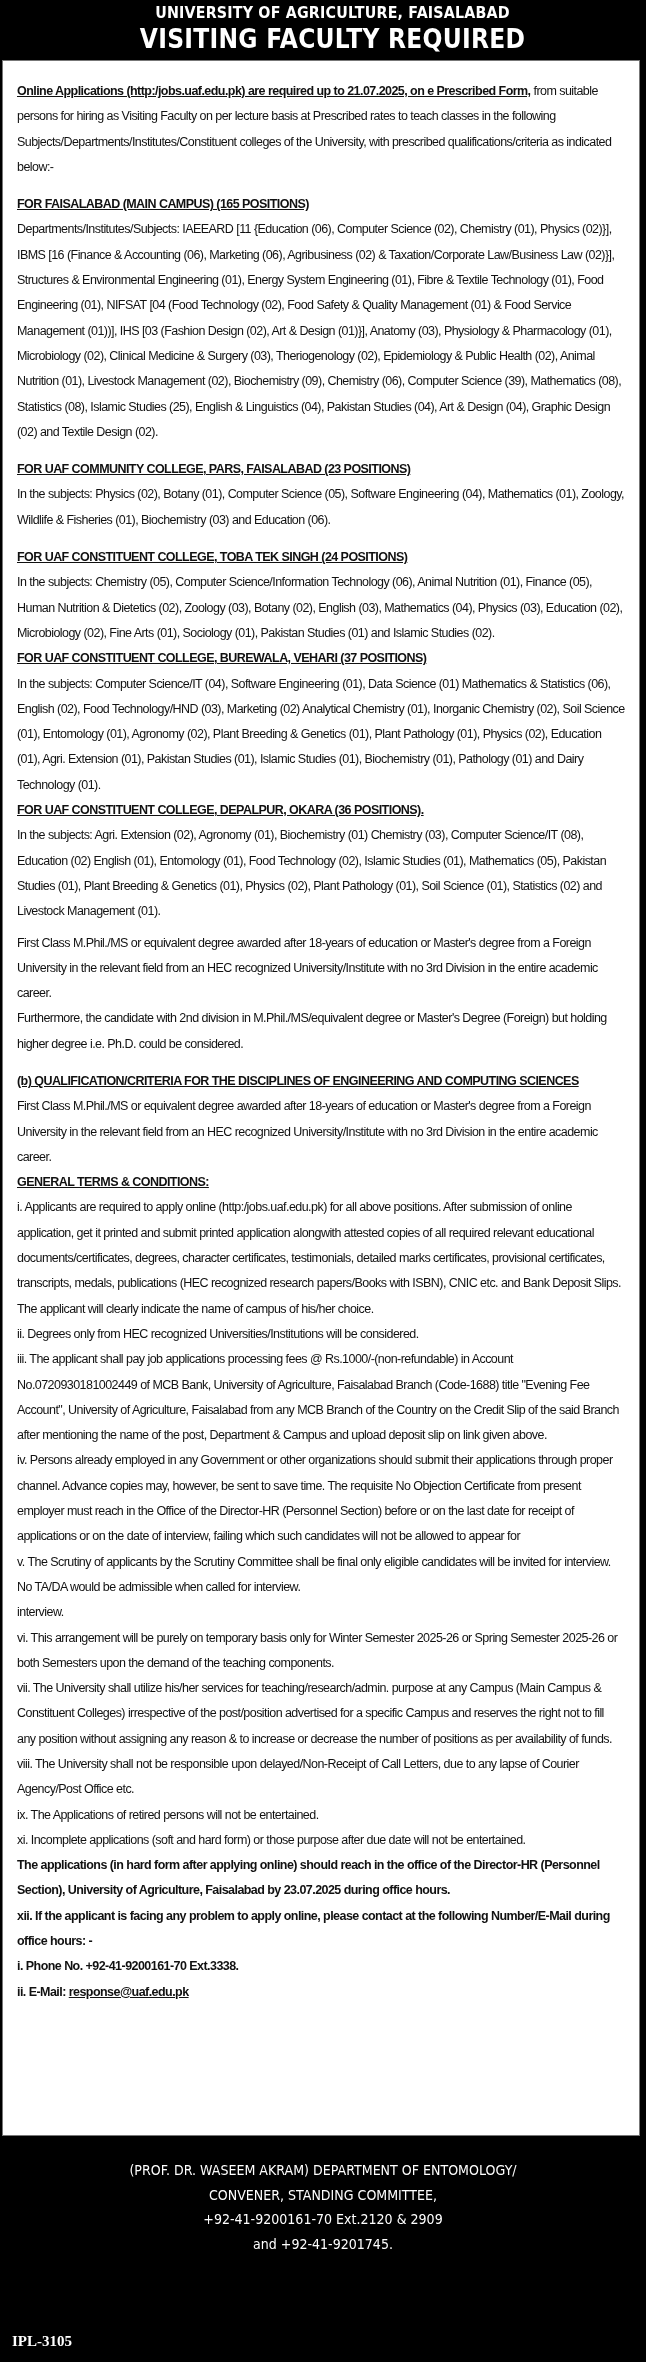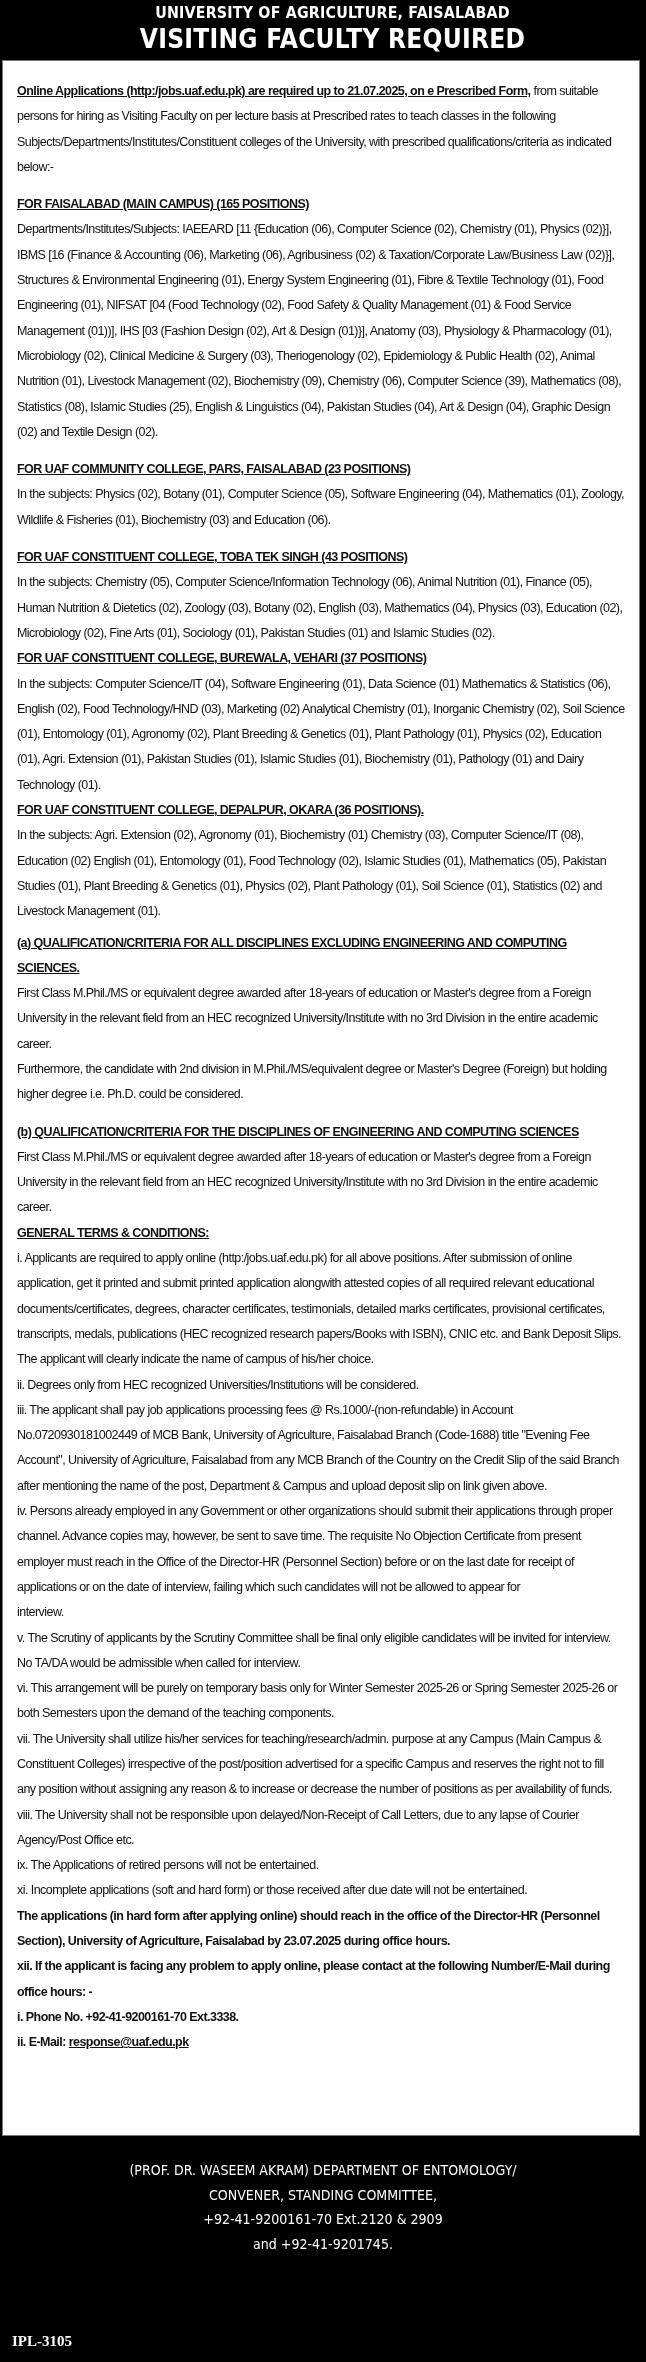--- a/index.html
+++ b/index.html
@@ -34,50 +34,49 @@
     <div class="gap"></div>
 
     <p class="u">FOR FAISALABAD (MAIN CAMPUS) (165 POSITIONS)</p>
     <p>Departments/Institutes/Subjects: IAEEARD [11 {Education (06), Computer Science (02), Chemistry (01), Physics (02)}], IBMS [16 (Finance &amp; Accounting (06), Marketing (06), Agribusiness (02) &amp; Taxation/Corporate Law/Business Law (02)}], Structures &amp; Environmental Engineering (01), Energy System Engineering (01), Fibre &amp; Textile Technology (01), Food Engineering (01), NIFSAT [04 (Food Technology (02), Food Safety &amp; Quality Management (01) &amp; Food Service Management (01))], IHS [03 (Fashion Design (02), Art &amp; Design (01)}], Anatomy (03), Physiology &amp; Pharmacology (01), Microbiology (02), Clinical Medicine &amp; Surgery (03), Theriogenology (02), Epidemiology &amp; Public Health (02), Animal Nutrition (01), Livestock Management (02), Biochemistry (09), Chemistry (06), Computer Science (39), Mathematics (08), Statistics (08), Islamic Studies (25), English &amp; Linguistics (04), Pakistan Studies (04), Art &amp; Design (04), Graphic Design (02) and Textile Design (02).</p>
     <div class="gap"></div>
 
     <p class="u">FOR  UAF COMMUNITY COLLEGE, PARS, FAISALABAD (23 POSITIONS)</p>
     <p>In the subjects: Physics (02), Botany (01), Computer Science (05), Software Engineering (04), Mathematics (01), Zoology, Wildlife &amp; Fisheries (01), Biochemistry (03) and Education (06).</p>
     <div class="gap"></div>
 
-    <p class="u">FOR UAF CONSTITUENT COLLEGE, TOBA TEK SINGH (43 POSITIONS)</p>
+    <p class="u">FOR UAF CONSTITUENT COLLEGE, TOBA TEK SINGH (24 POSITIONS)</p>
     <p>In the subjects: Chemistry (05), Computer Science/Information Technology (06), Animal Nutrition (01), Finance (05), Human Nutrition &amp; Dietetics (02), Zoology (03), Botany (02), English (03), Mathematics (04), Physics (03), Education (02), Microbiology (02), Fine Arts (01), Sociology (01), Pakistan Studies (01) and Islamic Studies (02).</p>
 
     <p class="u">FOR UAF CONSTITUENT COLLEGE, BUREWALA, VEHARI (37 POSITIONS)</p>
     <p> In the subjects: Computer Science/IT (04), Software Engineering (01), Data Science (01) Mathematics &amp; Statistics (06), English (02), Food Technology/HND (03), Marketing (02) Analytical Chemistry (01), Inorganic Chemistry (02), Soil Science (01), Entomology (01), Agronomy (02), Plant Breeding &amp; Genetics (01), Plant Pathology (01), Physics (02), Education (01), Agri. Extension (01), Pakistan Studies (01), Islamic Studies (01), Biochemistry (01), Pathology (01) and Dairy Technology (01).</p>
 
     <p class="u">FOR UAF CONSTITUENT COLLEGE, DEPALPUR, OKARA (36 POSITIONS).</p>
     <p> In the subjects: Agri. Extension (02), Agronomy (01), Biochemistry (01) Chemistry (03), Computer Science/IT (08), Education (02) English (01), Entomology (01), Food Technology (02), Islamic Studies (01), Mathematics (05), Pakistan Studies (01), Plant Breeding &amp; Genetics (01), Physics (02), Plant Pathology (01), Soil Science (01), Statistics (02) and Livestock Management (01).</p>
     <div class="gap-s"></div>
 
-    <p class="u">(a) QUALIFICATION/CRITERIA FOR ALL DISCIPLINES EXCLUDING ENGINEERING AND COMPUTING SCIENCES.</p>
     <p>First Class M.Phil./MS or equivalent degree awarded after 18-years of education or Master's degree from a Foreign University in the relevant field from an HEC recognized University/Institute with no 3rd Division in the entire academic career.</p>
     <p>Furthermore, the candidate with 2nd division in M.Phil./MS/equivalent degree or Master's Degree (Foreign) but holding higher degree i.e. Ph.D. could be considered.</p>
     <div class="gap"></div>
 
     <p class="u">(b) QUALIFICATION/CRITERIA FOR THE DISCIPLINES OF ENGINEERING AND COMPUTING SCIENCES</p>
     <p>First Class M.Phil./MS or equivalent degree awarded after 18-years of education or Master's degree from a Foreign University in the relevant field from an HEC recognized University/Institute with no 3rd Division in the entire academic career.</p>
 
     <p class="u">GENERAL TERMS &amp; CONDITIONS:</p>
     <p>i. Applicants are required to apply online (http:/jobs.uaf.edu.pk) for all above positions. After submission of online application, get it printed and submit printed application alongwith attested copies of all required relevant educational documents/certificates, degrees, character certificates, testimonials, detailed marks certificates, provisional certificates, transcripts, medals, publications (HEC recognized research papers/Books with ISBN), CNIC etc. and Bank Deposit Slips. The applicant will clearly indicate the name of campus of his/her choice.</p>
     <p>ii. Degrees only from HEC recognized Universities/Institutions will be considered.</p>
     <p>iii. The applicant shall pay job applications processing fees @ Rs.1000/-(non-refundable) in Account No.0720930181002449 of MCB Bank, University of Agriculture, Faisalabad Branch (Code-1688) title "Evening Fee Account", University of Agriculture, Faisalabad from any MCB Branch of the Country on the Credit Slip of the said Branch after mentioning the name of the post, Department &amp; Campus and upload deposit slip on link given above.</p>
     <p>iv. Persons already employed in any Government or other organizations should submit their applications through proper channel. Advance copies may, however, be sent to save time. The requisite No Objection Certificate from present employer must reach in the Office of the Director-HR (Personnel Section) before or on the last date for receipt of applications or on the date of interview, failing which such candidates will not be allowed to appear for</p>
+    <p>v. The Scrutiny of applicants by the Scrutiny Committee shall be final only eligible candidates will be invited for interview. No TA/DA would be admissible when called for interview.</p>
     <p>interview.</p>
-    <p>v. The Scrutiny of applicants by the Scrutiny Committee shall be final only eligible candidates will be invited for interview. No TA/DA would be admissible when called for interview.</p>
     <p>vi. This arrangement will be purely on temporary basis only for Winter Semester 2025-26 or Spring Semester 2025-26 or both Semesters upon the demand of the teaching components.</p>
     <p>vii. The University shall utilize his/her services for teaching/research/admin. purpose at any Campus (Main Campus &amp; Constituent Colleges) irrespective of the post/position advertised for a specific Campus and reserves the right not to fill any position without assigning any reason &amp; to increase or decrease the number of positions as per availability of funds.</p>
     <p>viii. The University shall not be responsible upon delayed/Non-Receipt of Call Letters, due to any lapse of Courier Agency/Post Office etc.</p>
     <p>ix. The Applications of retired persons will not be entertained.</p>
-    <p>xi. Incomplete applications (soft and hard form) or those received after due date will not be entertained.</p>
+    <p>xi. Incomplete applications (soft and hard form) or those purpose after due date will not be entertained.</p>
     <p class="b">The applications (in hard form after applying online) should reach in the office of the Director-HR (Personnel Section), University of Agriculture, Faisalabad by 23.07.2025 during office hours.</p>
     <p class="b">xii. If the applicant is facing any problem to apply online, please contact at the following Number/E-Mail during office hours: -</p>
     <p class="b">i. Phone No. +92-41-9200161-70 Ext.3338.</p>
     <p class="b"><span>ii. E-Mail: </span><span class="link">response@uaf.edu.pk</span></p>
   </div>
 
   <div class="footer">
     <div class="line">(PROF. DR. WASEEM AKRAM) DEPARTMENT OF ENTOMOLOGY/</div>
     <div class="line">CONVENER, STANDING COMMITTEE,</div>
     <div class="line">+92-41-9200161-70 Ext.2120 &amp; 2909</div>

